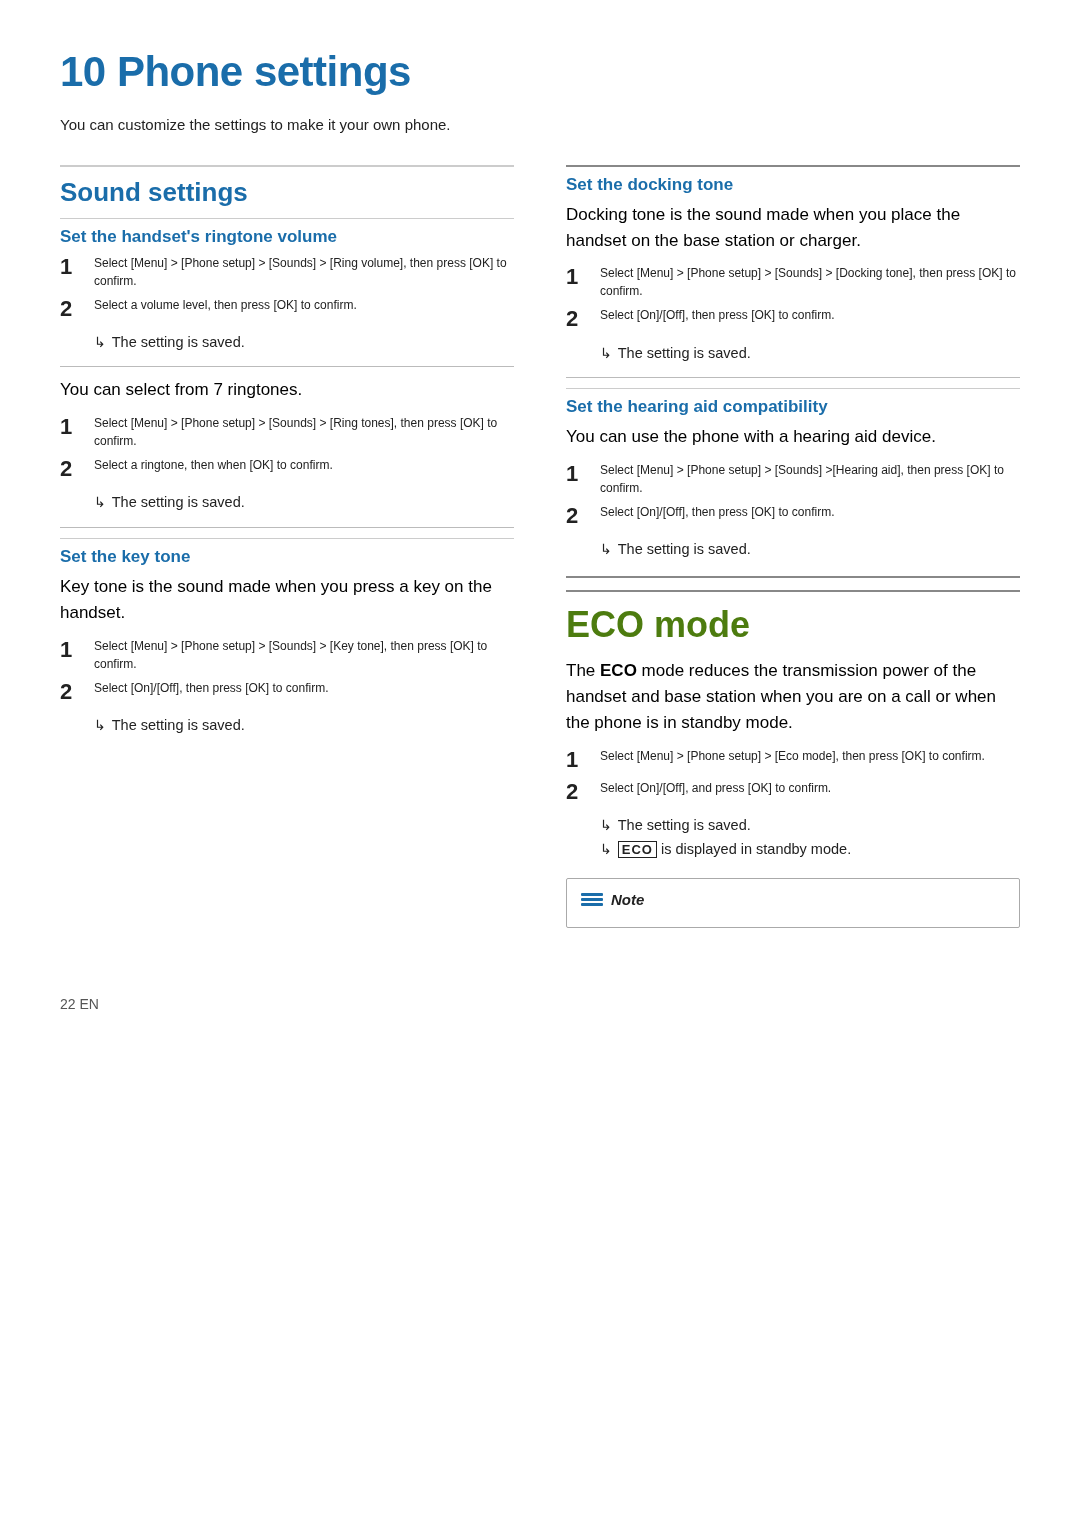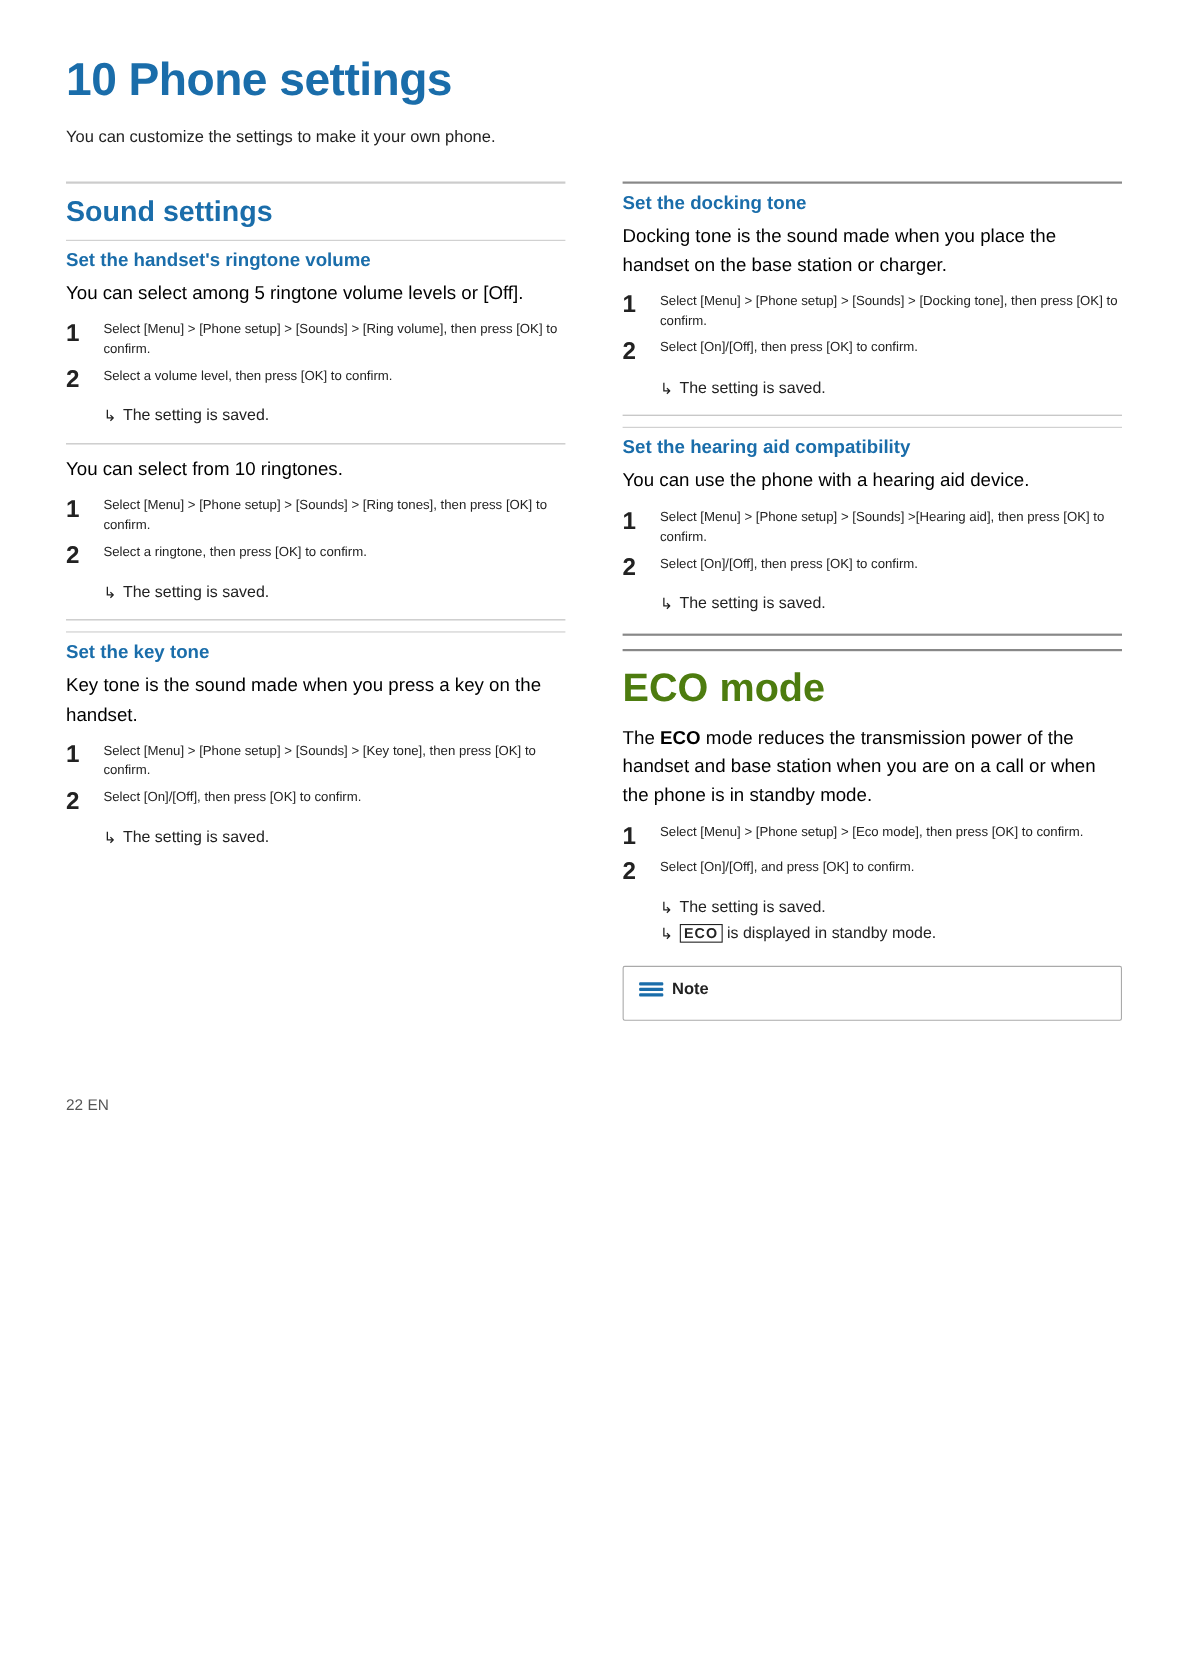--- a/index.html
+++ b/index.html
@@ -170,20 +170,21 @@
     .note-icon span {
       display: block;
       background: #1a6daa;
       border-radius: 1px;
     }
 
     .note-label {
       font-size: 15px;
       font-weight: bold;
       color: #222;
+      font-style: italic;
     }
 
     .note-text {
       font-size: 14px;
       color: #222;
       line-height: 1.5;
     }
 
     .note-text ul {
       padding-left: 18px;
@@ -222,49 +223,48 @@
 <p class="page-intro">You can customize the settings to make it your own phone.</p>
 
 <div class="two-col">
 
   <div class="col-left">
 
     <div class="section-title-large">Sound settings</div>
 
     <div class="section-group">
       <div class="section-title-sub">Set the handset's ringtone volume</div>
-      <p class="section-body">You can select among 5 ringtone volume levels or [Off].</p>
       <ol class="step-list">
         <li class="step-item">
           <span class="step-num">1</span>
           <span class="step-text">Select [Menu] &gt; [Phone setup] &gt; [Sounds] &gt; [Ring volume], then press [OK] to confirm.</span>
         </li>
         <li class="step-item">
           <span class="step-num">2</span>
           <span class="step-text">Select a volume level, then press [OK] to confirm.</span>
         </li>
       </ol>
       <div class="arrow-note">
         <span class="arrow-symbol">↳</span>
         <span class="arrow-note-text">The setting is saved.</span>
       </div>
     </div>
 
     <hr class="divider">
 
     <div class="section-group">
-      <p class="section-body">You can select from 10 ringtones.</p>
+      <p class="section-body">You can select from 7 ringtones.</p>
       <ol class="step-list">
         <li class="step-item">
           <span class="step-num">1</span>
           <span class="step-text">Select [Menu] &gt; [Phone setup] &gt; [Sounds] &gt; [Ring tones], then press [OK] to confirm.</span>
         </li>
         <li class="step-item">
           <span class="step-num">2</span>
-          <span class="step-text">Select a ringtone, then press [OK] to confirm.</span>
+          <span class="step-text">Select a ringtone, then when [OK] to confirm.</span>
         </li>
       </ol>
       <div class="arrow-note">
         <span class="arrow-symbol">↳</span>
         <span class="arrow-note-text">The setting is saved.</span>
       </div>
     </div>
 
     <hr class="divider">
 

